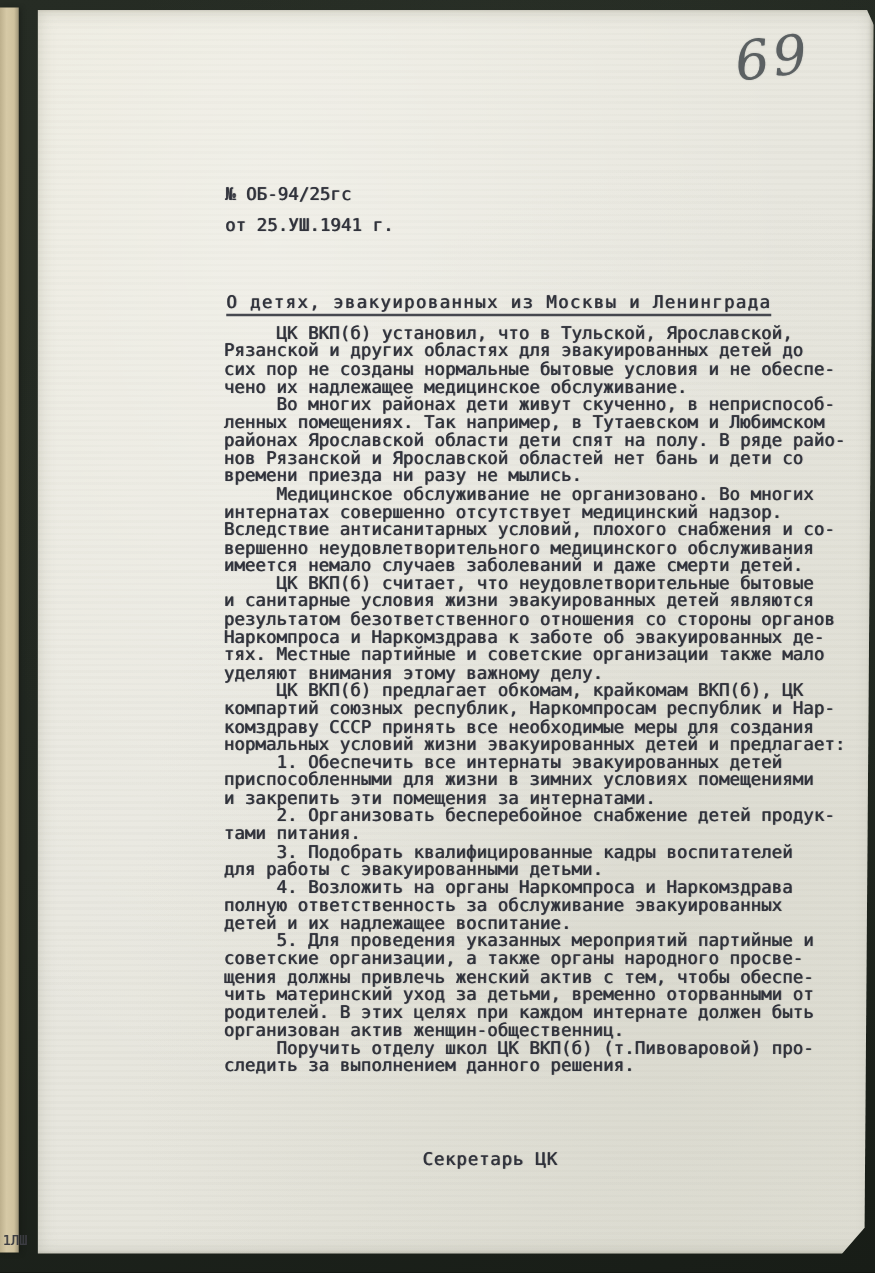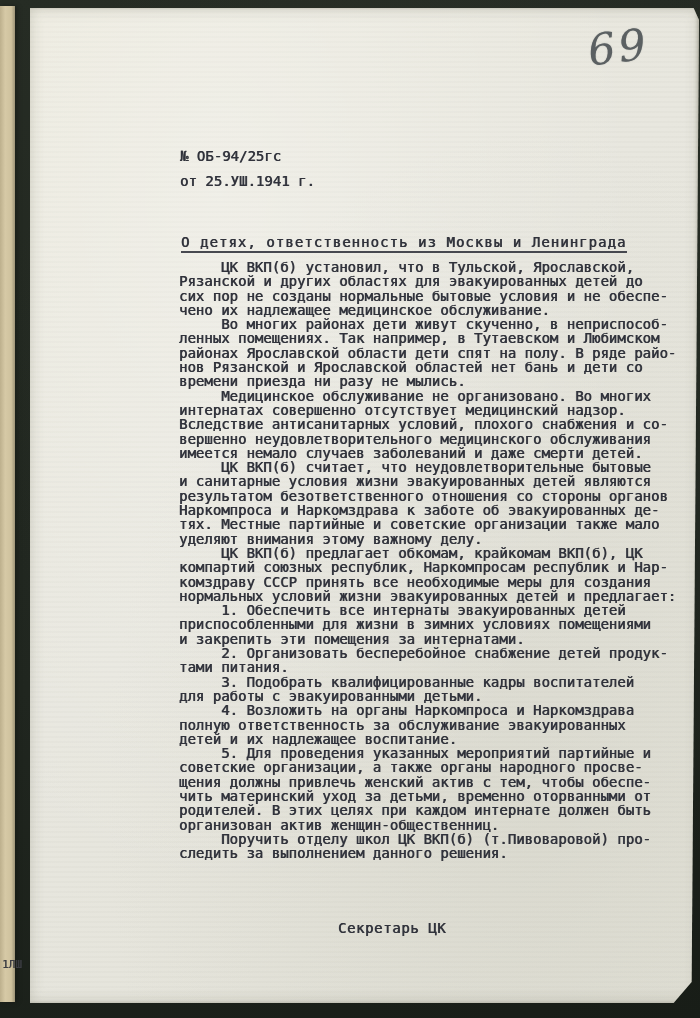--- a/index.html
+++ b/index.html
@@ -53,21 +53,21 @@
     left: 151px; top: 226px;
     letter-spacing: 1.05px;
     padding-bottom: 1px;
     border-bottom: 2px solid rgba(48,50,59,0.88);
   }
   .doc-body { left: 149px; top: 252px; line-height: 14.3px; width: 512px; }
   .doc-body .line { white-space: pre; }
   .signature { left: 284px; top: 912px; letter-spacing: 0.6px; margin-left: 24px; }
   .corner-mark {
     position: absolute;
-    left: 2px; top: 958px;
+    left: 2px; top: 986px;
     font-family: "DejaVu Sans Mono", monospace;
     font-size: 11px;
     color: #3c3d43;
     text-shadow: 0.4px 0 0.4px rgba(60,61,67,0.7);
   }
   .page-number {
     position: absolute;
     left: 588px; top: 22px;
     font-family: "DejaVu Serif", serif;
     font-style: italic;
@@ -82,21 +82,21 @@
 <body>
 
 <div class="scene">
 
   <div class="book-edge"></div>
 
   <div class="paper">
 
     <div class="typed ref-block"><span>№ ОБ-94/25гс</span><br><span>от 25.УШ.1941 г.</span></div>
 
-    <div class="typed doc-title">О детях, ответственность из Москвы и Ленинграда</div>
+    <div class="typed doc-title">О детях, эвакуированных из Москвы и Ленинграда</div>
 
     <div class="typed doc-body"><div class="line">     ЦК ВКП(б) установил, что в Тульской, Ярославской,</div><div class="line">Рязанской и других областях для эвакуированных детей до</div><div class="line">сих пор не созданы нормальные бытовые условия и не обеспе-</div><div class="line">чено их надлежащее медицинское обслуживание.</div><div class="line">     Во многих районах дети живут скученно, в неприспособ-</div><div class="line">ленных помещениях. Так например, в Тутаевском и Любимском</div><div class="line">районах Ярославской области дети спят на полу. В ряде райо-</div><div class="line">нов Рязанской и Ярославской областей нет бань и дети со</div><div class="line">времени приезда ни разу не мылись.</div><div class="line">     Медицинское обслуживание не организовано. Во многих</div><div class="line">интернатах совершенно отсутствует медицинский надзор.</div><div class="line">Вследствие антисанитарных условий, плохого снабжения и со-</div><div class="line">вершенно неудовлетворительного медицинского обслуживания</div><div class="line">имеется немало случаев заболеваний и даже смерти детей.</div><div class="line">     ЦК ВКП(б) считает, что неудовлетворительные бытовые</div><div class="line">и санитарные условия жизни эвакуированных детей являются</div><div class="line">результатом безответственного отношения со стороны органов</div><div class="line">Наркомпроса и Наркомздрава к заботе об эвакуированных де-</div><div class="line">тях. Местные партийные и советские организации также мало</div><div class="line">уделяют внимания этому важному делу.</div><div class="line">     ЦК ВКП(б) предлагает обкомам, крайкомам ВКП(б), ЦК</div><div class="line">компартий союзных республик, Наркомпросам республик и Нар-</div><div class="line">комздраву СССР принять все необходимые меры для создания</div><div class="line">нормальных условий жизни эвакуированных детей и предлагает:</div><div class="line">     1. Обеспечить все интернаты эвакуированных детей</div><div class="line">приспособленными для жизни в зимних условиях помещениями</div><div class="line">и закрепить эти помещения за интернатами.</div><div class="line">     2. Организовать бесперебойное снабжение детей продук-</div><div class="line">тами питания.</div><div class="line">     3. Подобрать квалифицированные кадры воспитателей</div><div class="line">для работы с эвакуированными детьми.</div><div class="line">     4. Возложить на органы Наркомпроса и Наркомздрава</div><div class="line">полную ответственность за обслуживание эвакуированных</div><div class="line">детей и их надлежащее воспитание.</div><div class="line">     5. Для проведения указанных мероприятий партийные и</div><div class="line">советские организации, а также органы народного просве-</div><div class="line">щения должны привлечь женский актив с тем, чтобы обеспе-</div><div class="line">чить материнский уход за детьми, временно оторванными от</div><div class="line">родителей. В этих целях при каждом интернате должен быть</div><div class="line">организован актив женщин-общественниц.</div><div class="line">     Поручить отделу школ ЦК ВКП(б) (т.Пивоваровой) про-</div><div class="line">следить за выполнением данного решения.</div></div>
 
     <div class="typed signature">Секретарь ЦК</div>
   </div>
 
   <div class="corner-mark">1ЛШ</div>
 
   <div class="page-number">69</div>
 

